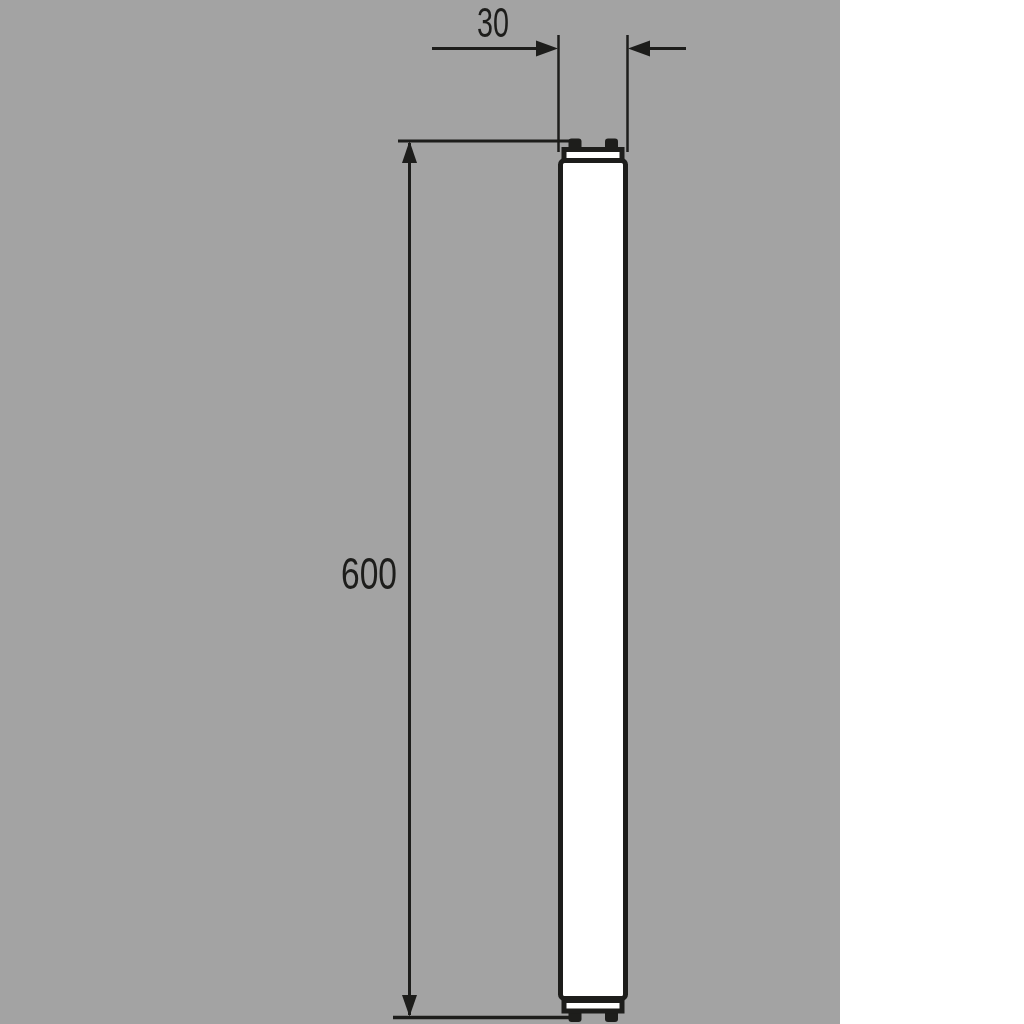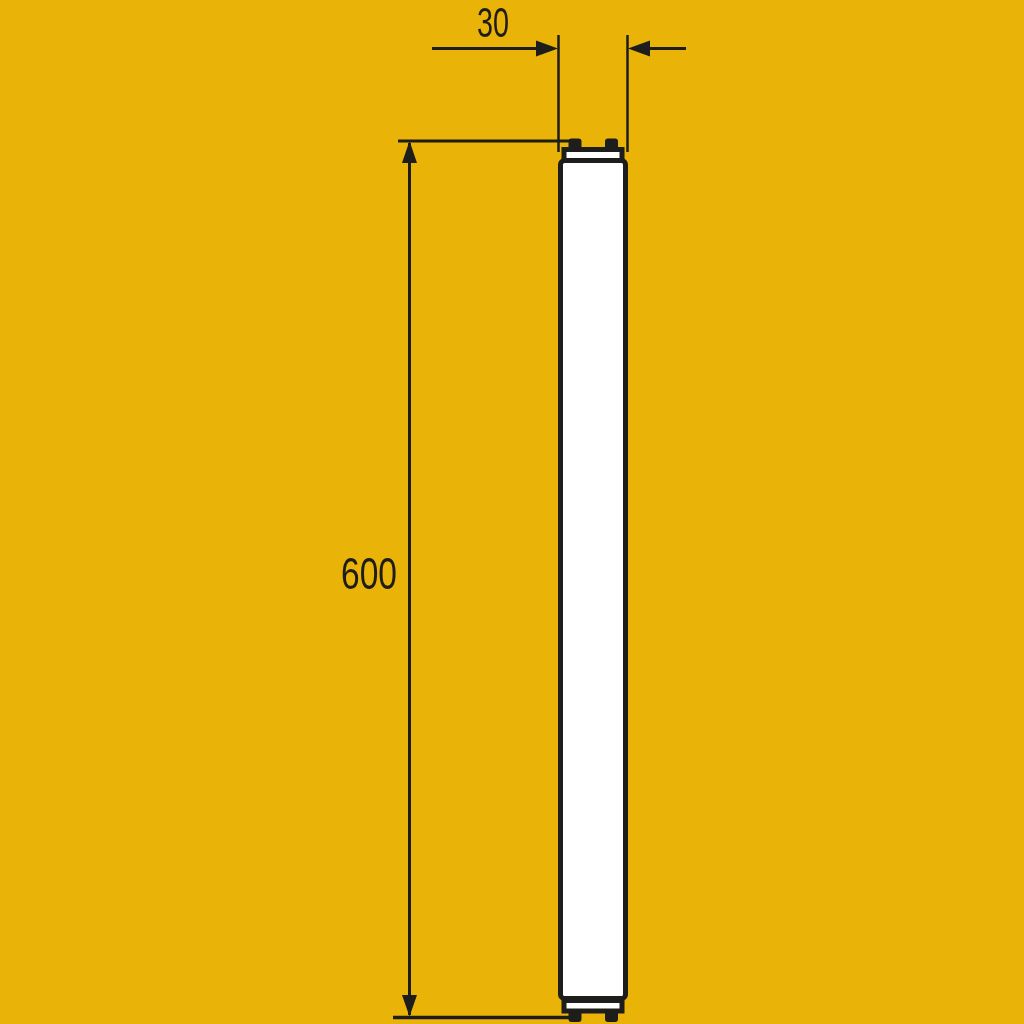--- a/index.html
+++ b/index.html
@@ -2,23 +2,23 @@
 <html><head>
 <meta charset="utf-8">
 <style>
   html, body {
     margin: 0;
     padding: 0;
     background: #ffffff;
   }
   .stage {
     position: relative;
-    width: 1024px;
+    width: 840px;
     height: 1024px;
-    background: #eab308;
+    background: #a3a3a3;
     overflow: hidden;
   }
   svg { display: block; }
   .dim-text {
     font-family: "Liberation Sans", "DejaVu Sans", sans-serif;
     fill: #1d1d1b;
     font-weight: 500;
   }
 </style>
 </head>

